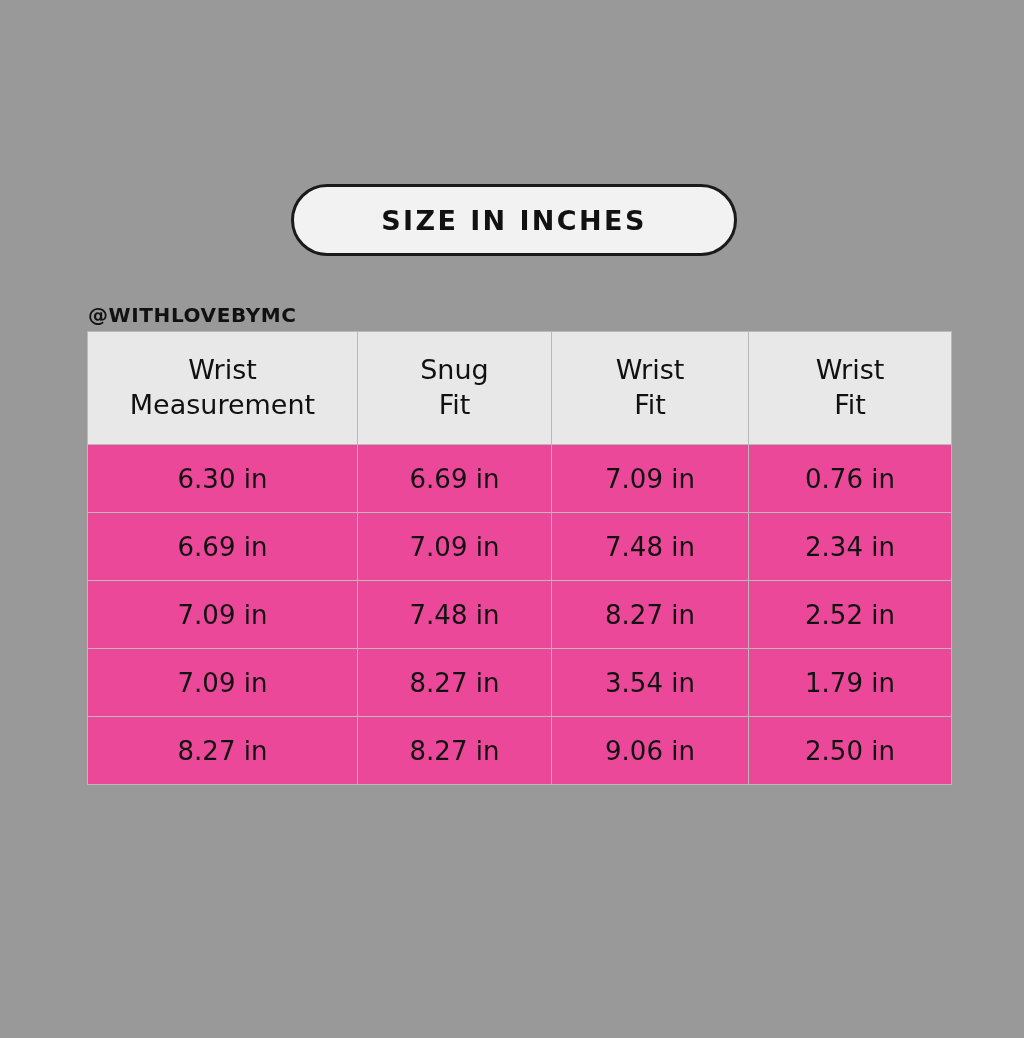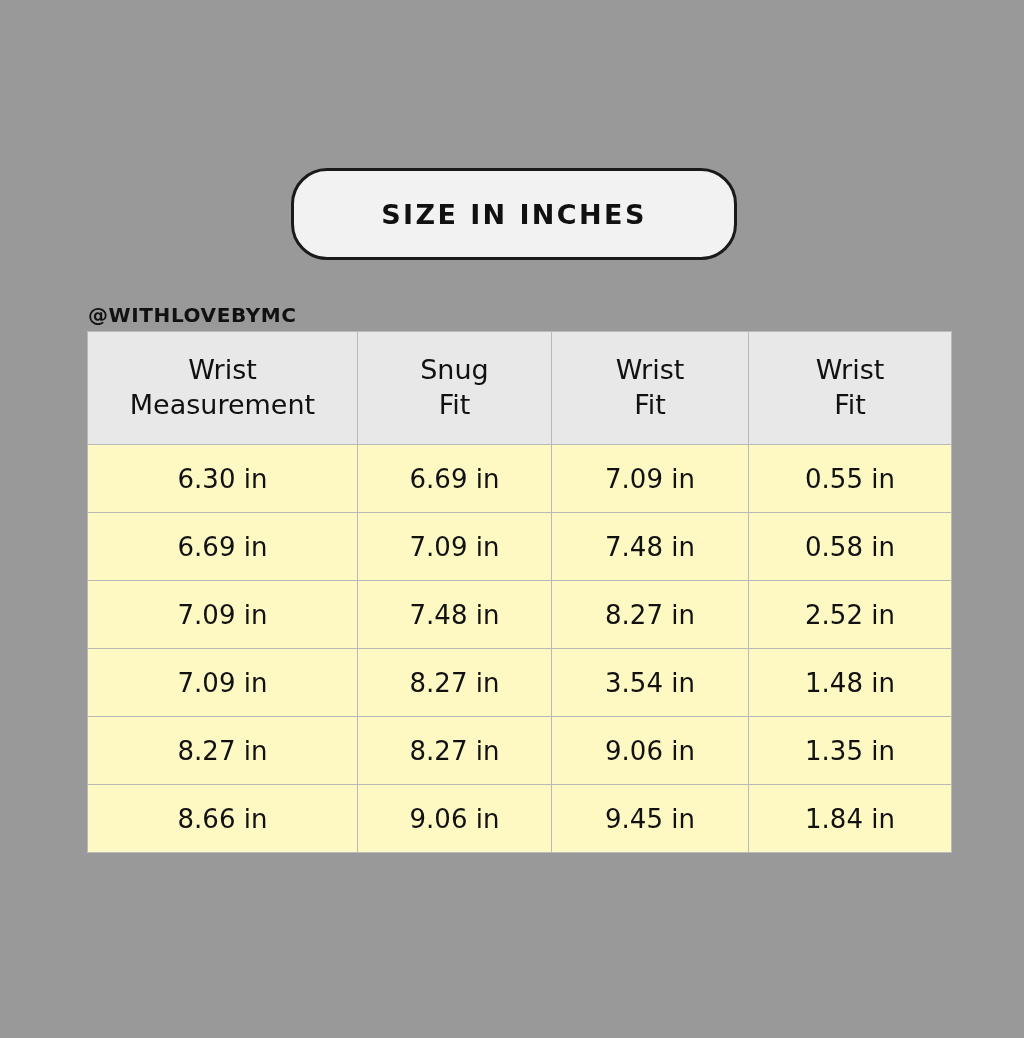--- a/index.html
+++ b/index.html
@@ -14,23 +14,23 @@
     overflow: hidden;
   }
   .page {
     position: relative;
     width: 1024px;
     height: 1038px;
   }
   .title-pill {
     position: absolute;
     left: 291px;
-    top: 168px;
+    top: 184px;
     width: 446px;
-    height: 92px;
+    height: 72px;
     box-sizing: border-box;
     background: #f2f2f2;
     border: 3px solid #1a1a1a;
     border-radius: 36px;
     display: flex;
     align-items: center;
     justify-content: center;
   }
   .title-pill span {
     font-family: "DejaVu Sans", sans-serif;
@@ -70,21 +70,21 @@
     height: 112px;
     font-family: "DejaVu Sans", sans-serif;
     font-size: 27px;
     font-weight: normal;
     color: #111111;
     text-align: center;
     line-height: 1.28;
     padding: 0 6px;
   }
   table.size-table td {
-    background: #fef9c3;
+    background: #ec4899;
     border: 1px solid #b9b9b9;
     height: 67px;
     font-family: "DejaVu Sans", sans-serif;
     font-size: 26px;
     color: #111111;
     text-align: center;
     padding: 0 6px;
   }
   .hdr-line { display: block; }
 </style>
@@ -125,49 +125,43 @@
             <span class="hdr-line">Wrist</span>
             <span class="hdr-line">Fit</span>
           </th>
         </tr>
       </thead>
       <tbody>
         <tr>
           <td>6.30 in</td>
           <td>6.69 in</td>
           <td>7.09 in</td>
-          <td>0.55 in</td>
+          <td>0.76 in</td>
         </tr>
         <tr>
           <td>6.69 in</td>
           <td>7.09 in</td>
           <td>7.48 in</td>
-          <td>0.58 in</td>
+          <td>2.34 in</td>
         </tr>
         <tr>
           <td>7.09 in</td>
           <td>7.48 in</td>
           <td>8.27 in</td>
           <td>2.52 in</td>
         </tr>
         <tr>
           <td>7.09 in</td>
           <td>8.27 in</td>
           <td>3.54 in</td>
-          <td>1.48 in</td>
+          <td>1.79 in</td>
         </tr>
         <tr>
           <td>8.27 in</td>
           <td>8.27 in</td>
           <td>9.06 in</td>
-          <td>1.35 in</td>
-        </tr>
-        <tr>
-          <td>8.66 in</td>
-          <td>9.06 in</td>
-          <td>9.45 in</td>
-          <td>1.84 in</td>
+          <td>2.50 in</td>
         </tr>
       </tbody>
     </table>
   </div>
 
 </div>
 
 </body></html>

